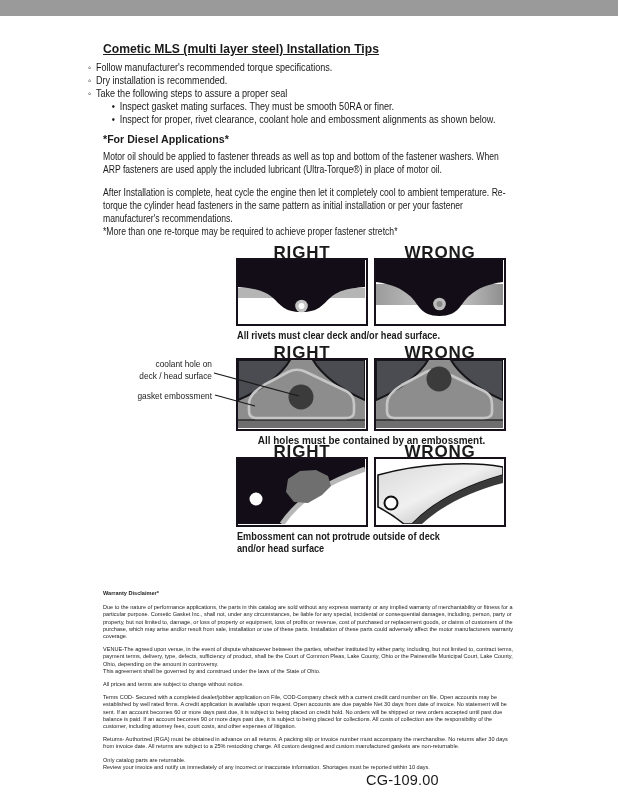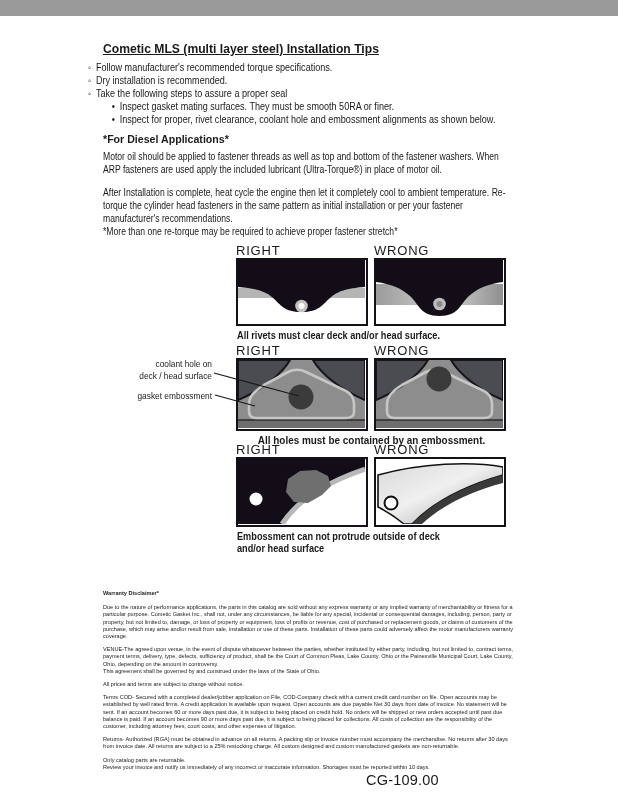--- a/index.html
+++ b/index.html
@@ -20,21 +20,21 @@
   .tips .row { display:flex; }
   .tips .mk { width:9px; flex:0 0 9px; }
   .tips .sub { padding-left:27px; }
   .heading { left:103px; top:116px; font-size:11.8px; font-weight:bold;
              transform:scaleX(0.90); transform-origin:0 0; white-space:nowrap; }
   .para { left:103px; width:480px; font-size:10px; line-height:13.2px;
           transform:scaleX(0.86); transform-origin:0 0; }
   #p1 { top:134px; } #p2 { top:170px; } #p3 { top:209px; }
 
   
-  .dg-header { width:132px; font-size:13px; font-weight:normal;
+  .dg-header { width:132px; text-align:center; font-size:17px; font-weight:bold;
                letter-spacing:0.8px; }
   .panel { width:132px; background:#fff; border:2.5px solid #15101a; }
   .panel svg { display:block; }
   .cap { font-weight:bold; font-size:10.8px; white-space:nowrap;
          transform:scaleX(0.85); transform-origin:0 0; }
   .cap-center { font-weight:bold; font-size:10.8px; text-align:center;
                 width:271px; transform:scaleX(0.92); transform-origin:50% 0;
                 white-space:nowrap; }
   .lbl { width:152px; text-align:right; font-size:9.8px; line-height:11.5px;
          transform:scaleX(0.85); transform-origin:100% 0; white-space:nowrap; }

